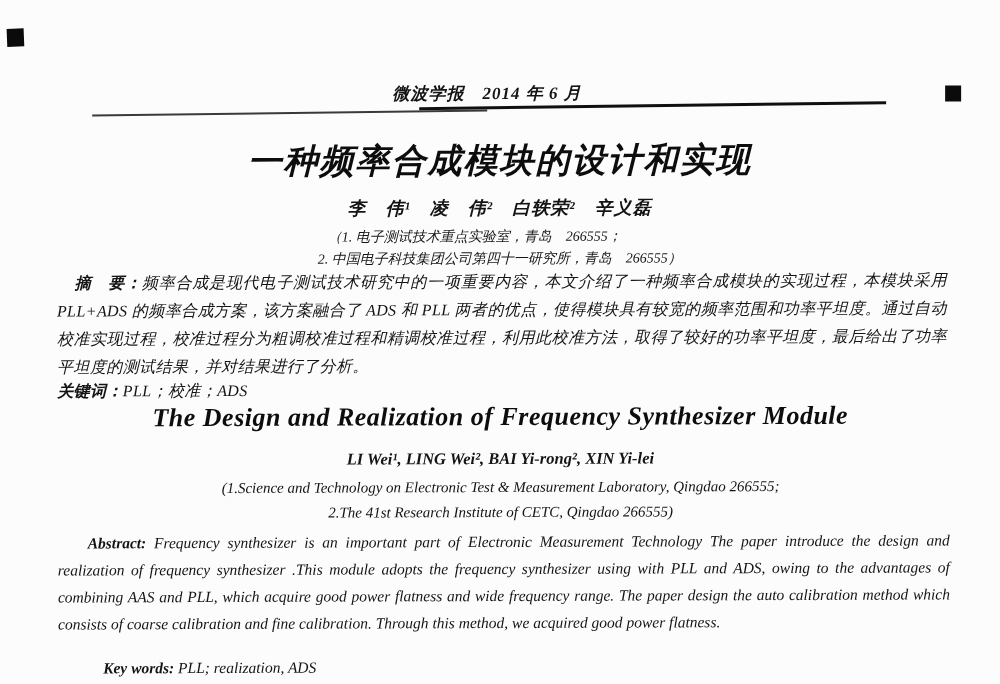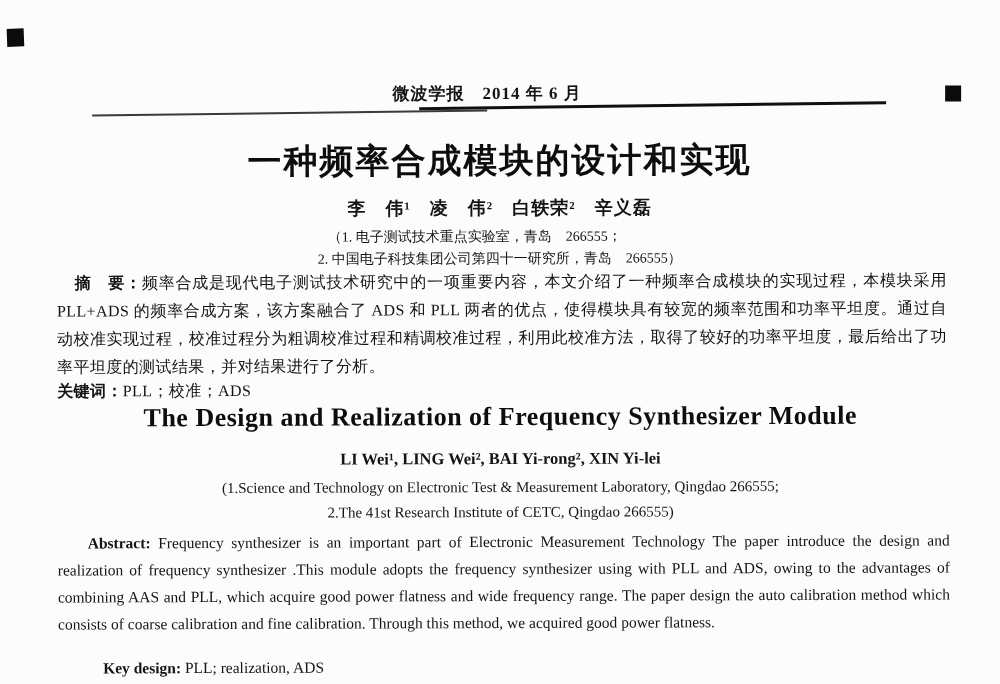--- a/index.html
+++ b/index.html
@@ -4,20 +4,21 @@
 <style>
   html, body { margin: 0; padding: 0; background: #e8e8e8; }
   .page {
     position: relative;
     width: 1000px;
     height: 684px;
     background: #fcfcfc;
     overflow: hidden;
     color: #141414;
     font-family: "Liberation Serif", serif;
+    font-style: italic;
   }
   .tilt { position: absolute; inset: 0; transform: rotate(-0.2deg); }
 
   .scan-mark { position: absolute; background: #0b0b0b; }
   .mark-left  { left: 8px;  top: 27px; width: 17px; height: 18px; transform: rotate(-2deg); }
   .mark-right { left: 946px; top: 87px; width: 16px; height: 16px; }
 
   .journal-header {
     position: absolute; top: 82px; left: 0; width: 1000px;
     transform: translateX(-12px);
@@ -107,16 +108,16 @@
 
     <h2 class="en-title">The Design and Realization of Frequency Synthesizer Module</h2>
 
     <div class="en-authors">LI Wei¹, LING Wei², BAI Yi-rong², XIN Yi-lei</div>
 
     <div class="en-affil en-affil-1">(1.Science and Technology on Electronic Test &amp; Measurement Laboratory, Qingdao 266555;</div>
     <div class="en-affil en-affil-2">2.The 41st Research Institute of CETC, Qingdao 266555)</div>
 
     <p class="en-abstract"><b>Abstract:</b><span> Frequency synthesizer is an important part of Electronic Measurement Technology The paper introduce the design and realization of frequency synthesizer .This module adopts the frequency synthesizer using with PLL and ADS, owing to the advantages of combining AAS and PLL, which acquire good power flatness and wide frequency range. The paper design the auto calibration method which consists of coarse calibration and fine calibration. Through this method, we acquired good power flatness.</span></p>
 
-    <p class="en-keywords"><b>Key design:</b><span> PLL; realization, ADS</span></p>
+    <p class="en-keywords"><b>Key words:</b><span> PLL; realization, ADS</span></p>
 
   </div>
 </div>
 
 </body></html>

